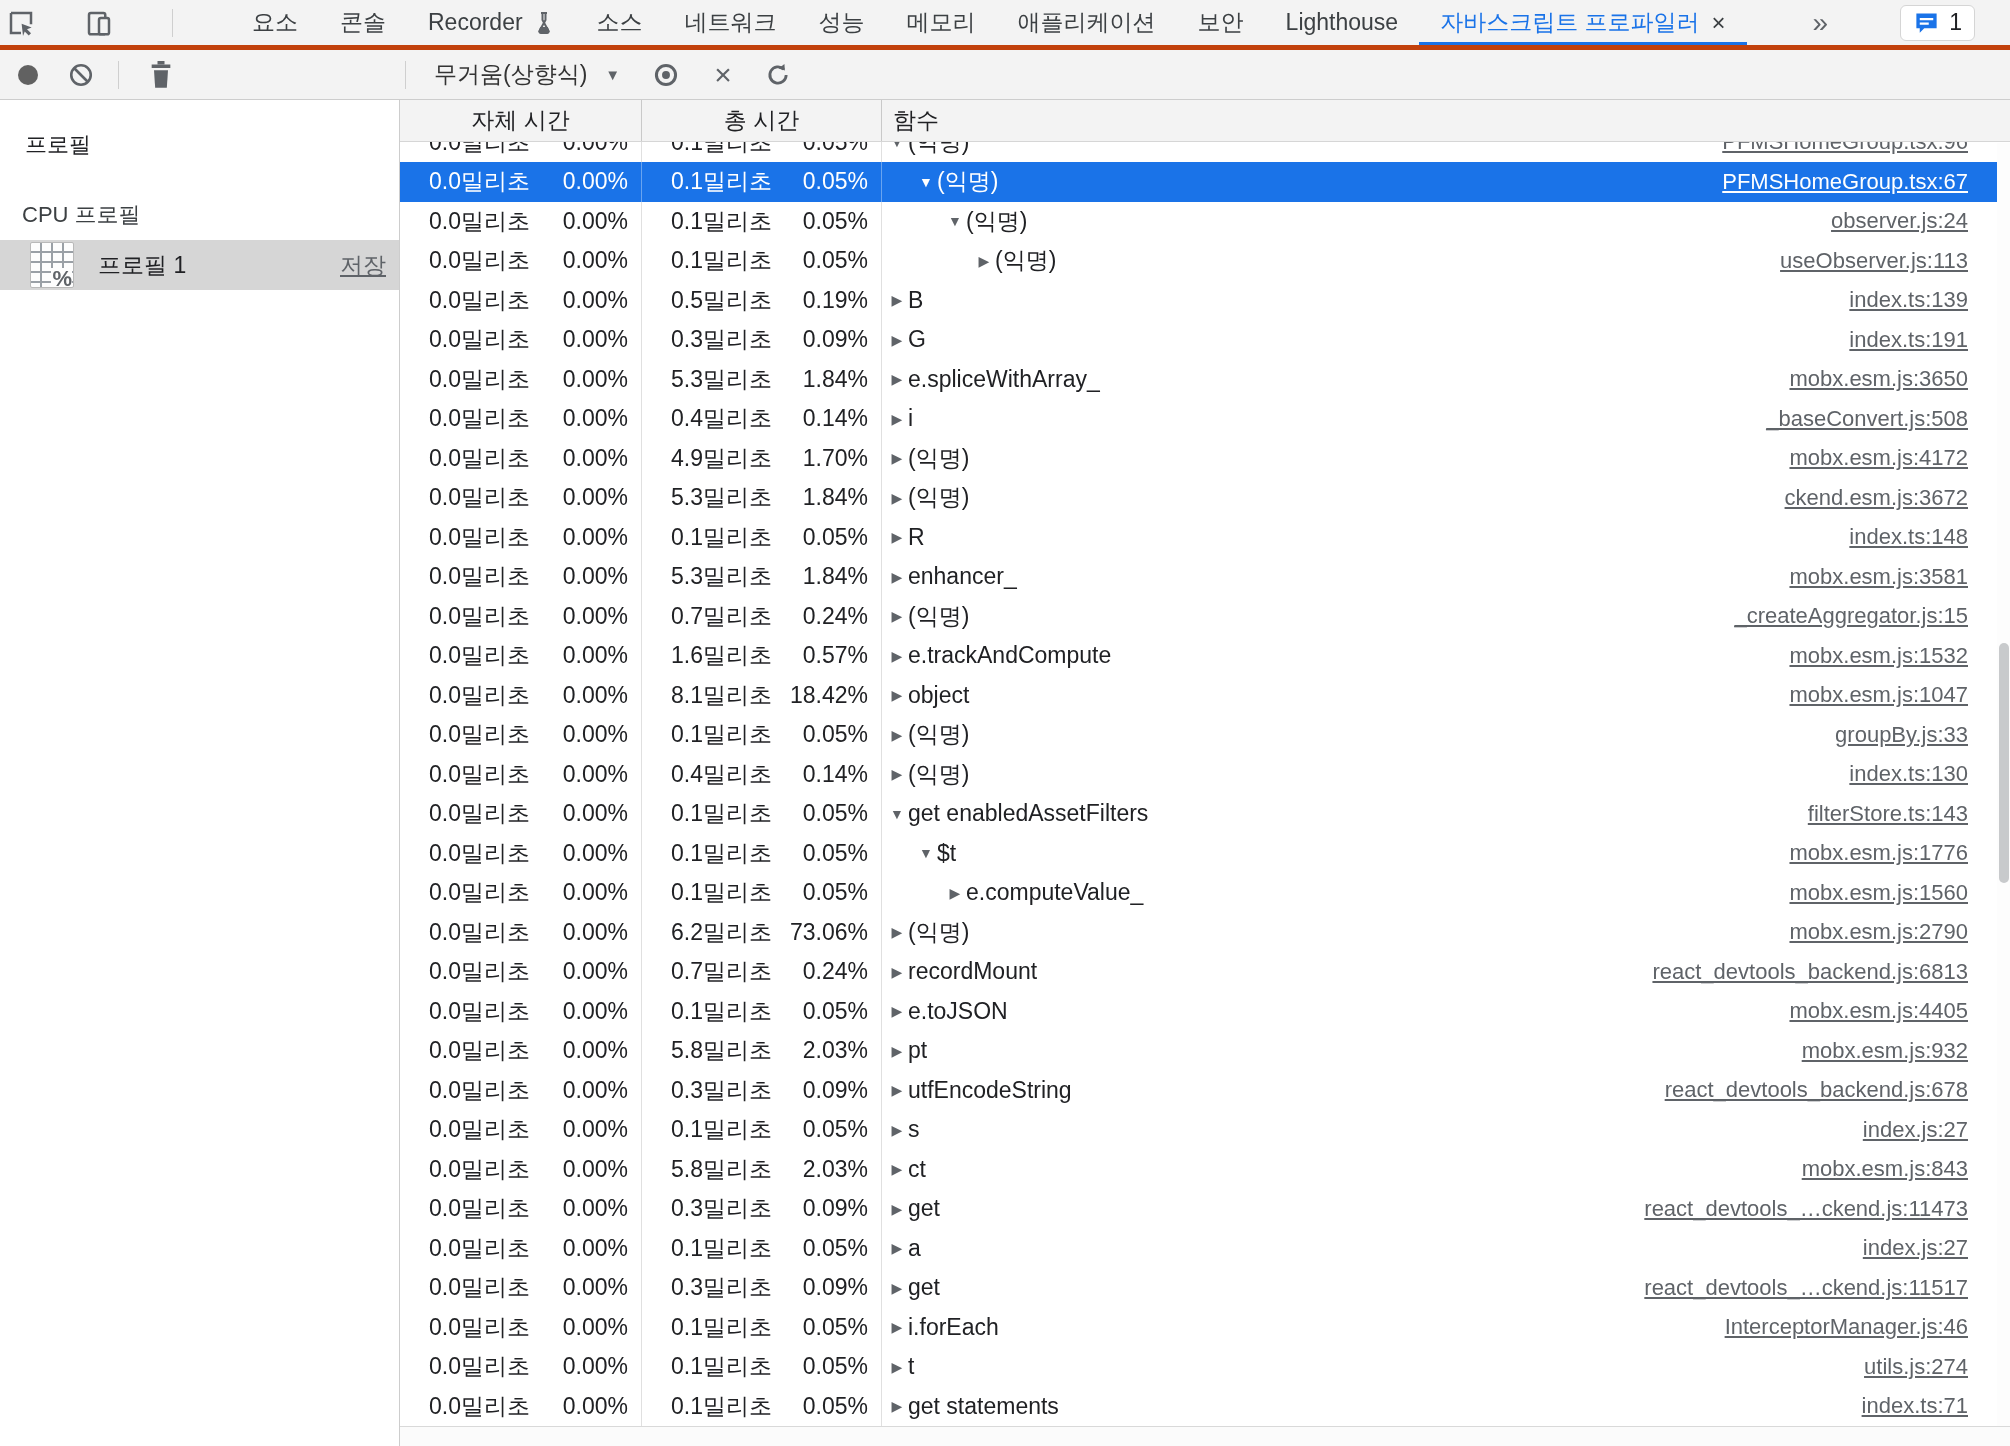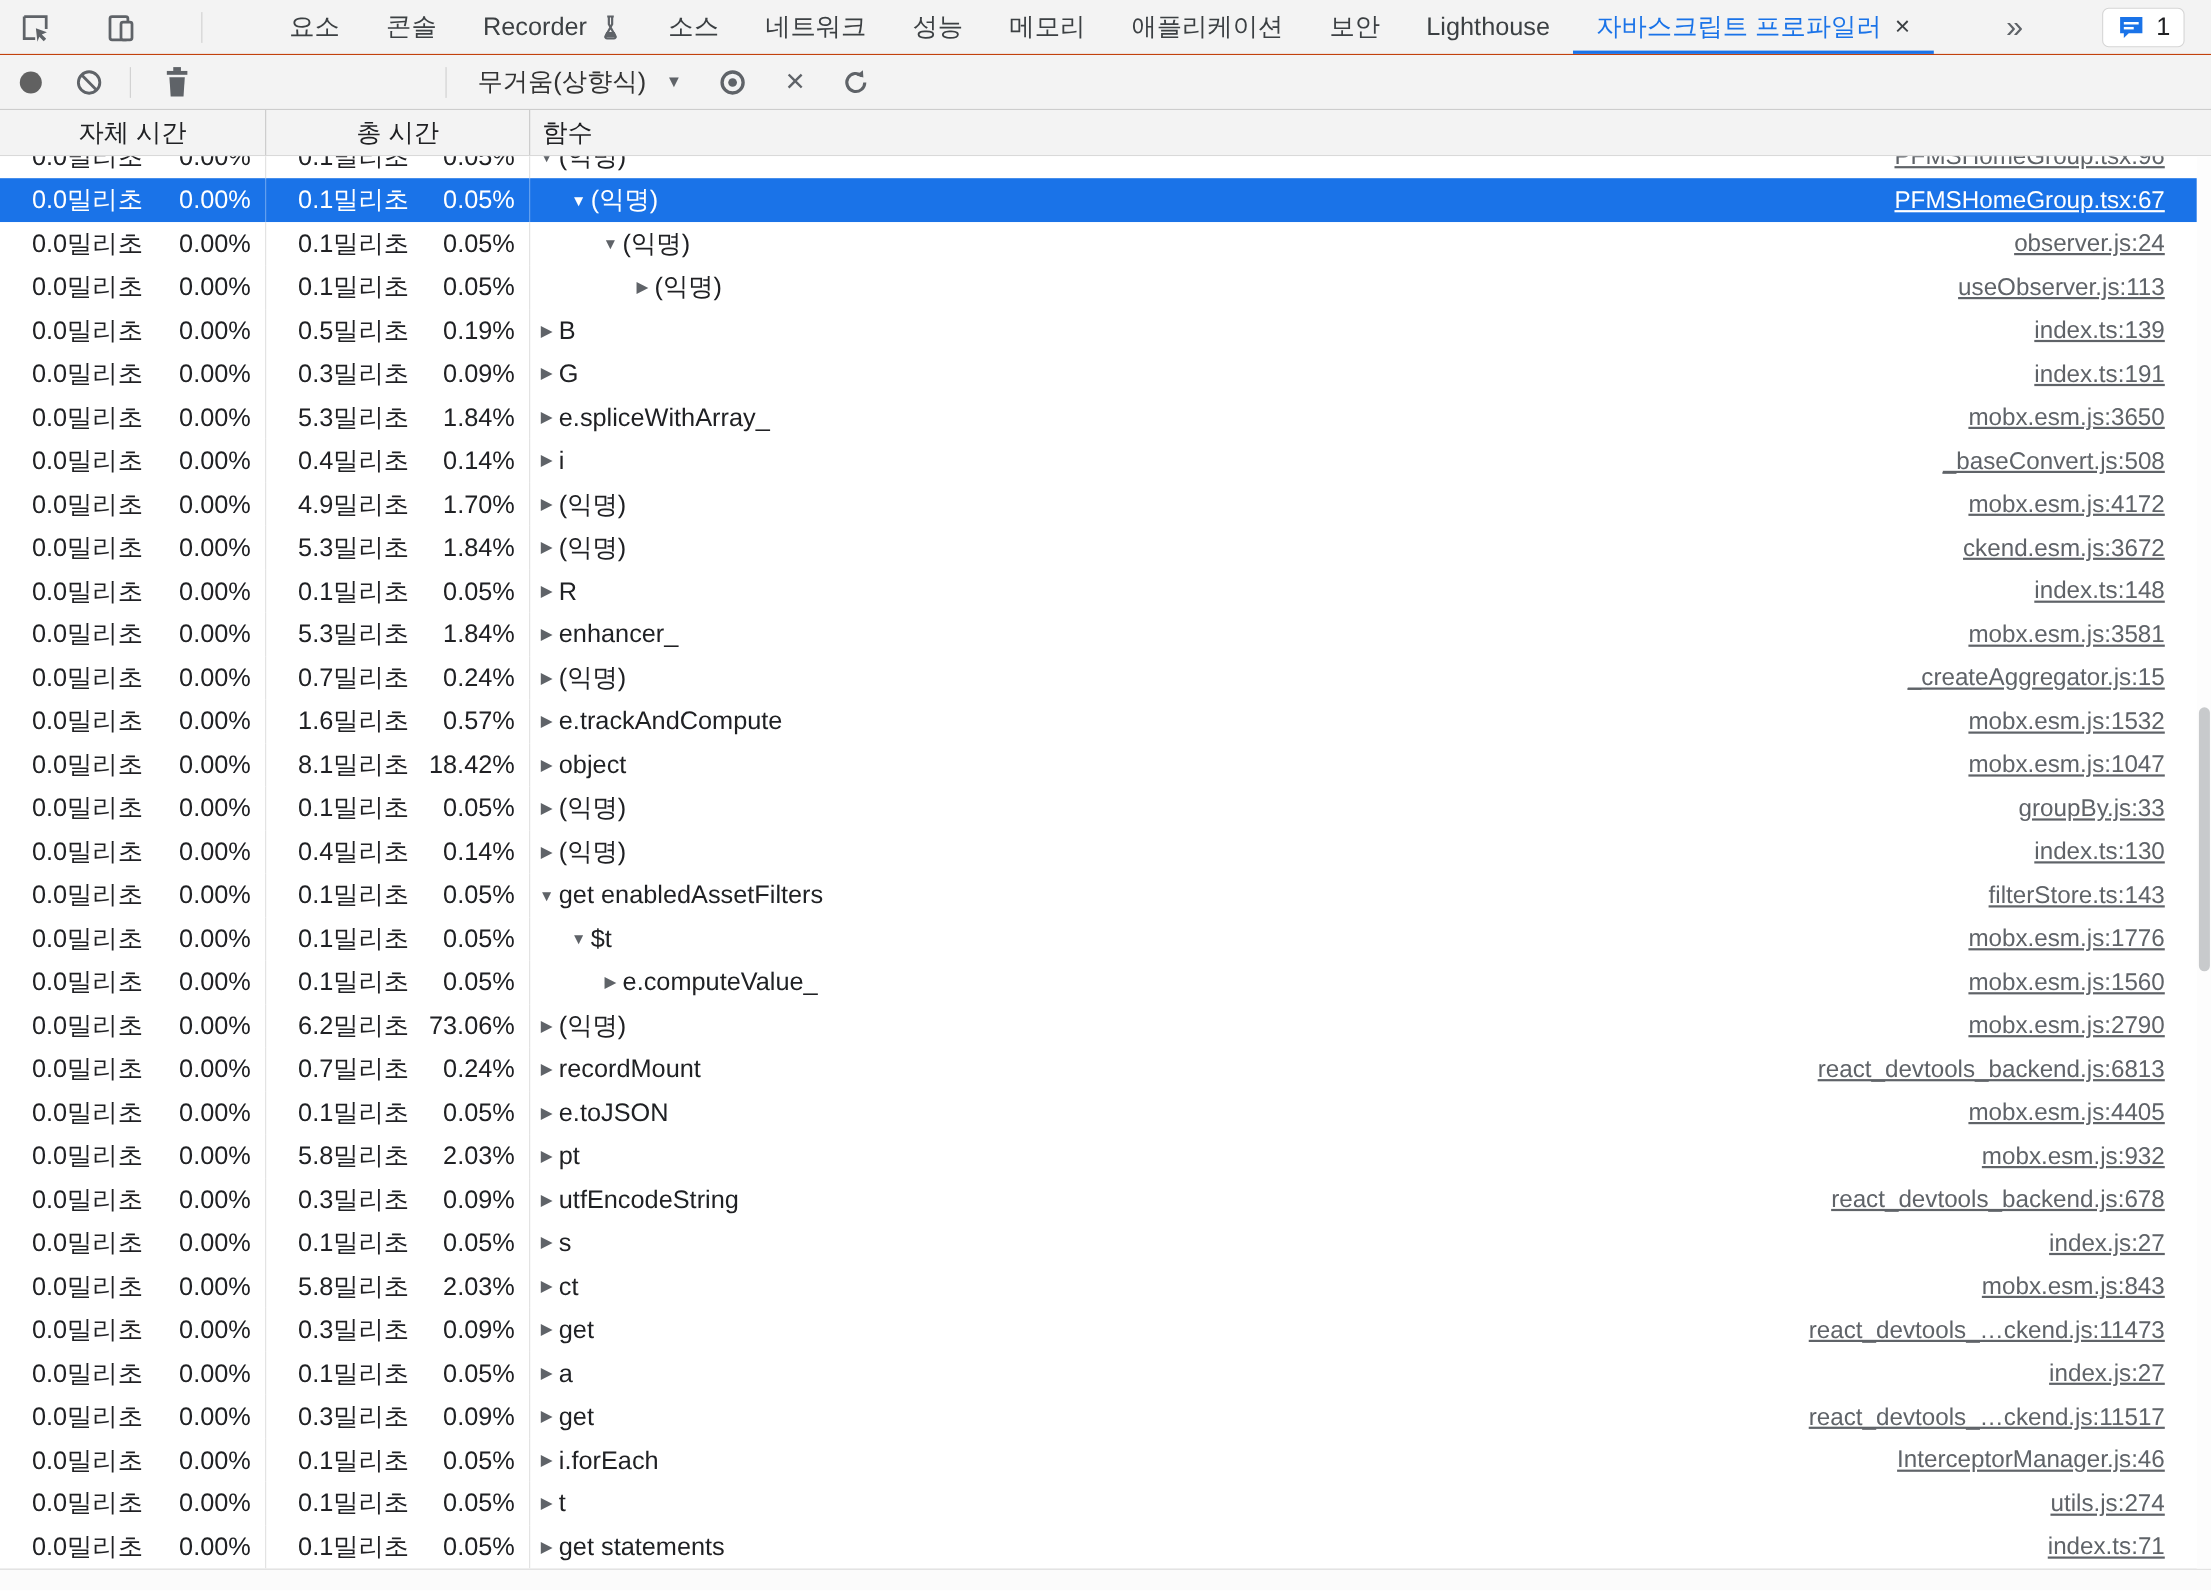--- a/index.html
+++ b/index.html
@@ -1,22 +1,22 @@
 <!DOCTYPE html>
 <html><head>
 <meta charset="utf-8">
 <style>
   * { margin:0; padding:0; box-sizing:border-box; }
   html,body { width:2010px; height:1446px; overflow:hidden; background:#fff;
     font-family:"Liberation Sans","DejaVu Sans",sans-serif; color:#202124; }
   .devtools { width:2010px; height:1446px; display:flex; flex-direction:column; overflow:hidden; }
 
   
-  .tabbar { height:50px; flex:0 0 50px; background:#f3f3f3; border-bottom:1px solid #c2410c;
-    display:flex; align-items:center; padding-left:17px;gap:48px; }
+  .tabbar { height:50px; flex:0 0 50px; background:#f3f3f3; border-bottom:5px solid #c2410c;
+    display:flex; align-items:center; padding-left:6px;gap:48px; }
   .tb-icon { width:34px; height:34px; display:flex; align-items:center; justify-content:center; color:#5f6368; }
   .vsep { width:1px; height:28px; background:#cfcfcf; margin:0 10px; flex:0 0 1px; }
   .tabs { display:flex; align-items:stretch; height:100%; }
   .tab { display:flex; align-items:center; gap:10px; padding:0 21px; font-size:23px; color:#3c4043;
     position:relative; white-space:nowrap; cursor:default; }
   .tab.active { color:#1a73e8; }
   .tab.active::after { content:""; position:absolute; left:0; right:0; bottom:0; height:3px; background:#1a73e8; }
   .tab .closex { font-size:24px; color:#5f6368; line-height:1; margin-left:2px; }
   .tab.active .closex { color:#3c4043; }
   .flask { width:22px; height:24px; }
@@ -211,20 +211,31 @@
     <div class="t2icon">
       <svg width="28" height="28" viewBox="0 0 24 24">
           <path d="M19 12 a7 7 0 1 1 -2.05 -4.95" fill="none" stroke="#5f6368" stroke-width="2.4"></path>
           <path d="M17.5 2.5 l0.4 5.6 -5.4 -1.6 z" fill="#5f6368"></path>
         </svg>
     </div>
   </div>
 
   <div class="bodyrow">
 
+    <aside class="sidebar">
+      <div class="sb-heading">프로필</div>
+      <div class="sb-section">CPU 프로필</div>
+      <div class="profile-item">
+        <div class="p-icon">
+          <span class="pct">%</span>
+        </div>
+        <span class="p-name">프로필 1</span>
+        <a class="p-save">저장</a>
+      </div>
+    </aside>
 
     <main class="main">
       <div class="grid-header">
         <div class="h-self">자체 시간</div>
         <div class="h-total">총 시간</div>
         <div class="h-fn">함수</div>
       </div>
       <div class="rows-viewport">
         <div id="rows-container">
             <div class="grid-row" style="margin-top: -19.5px;">

